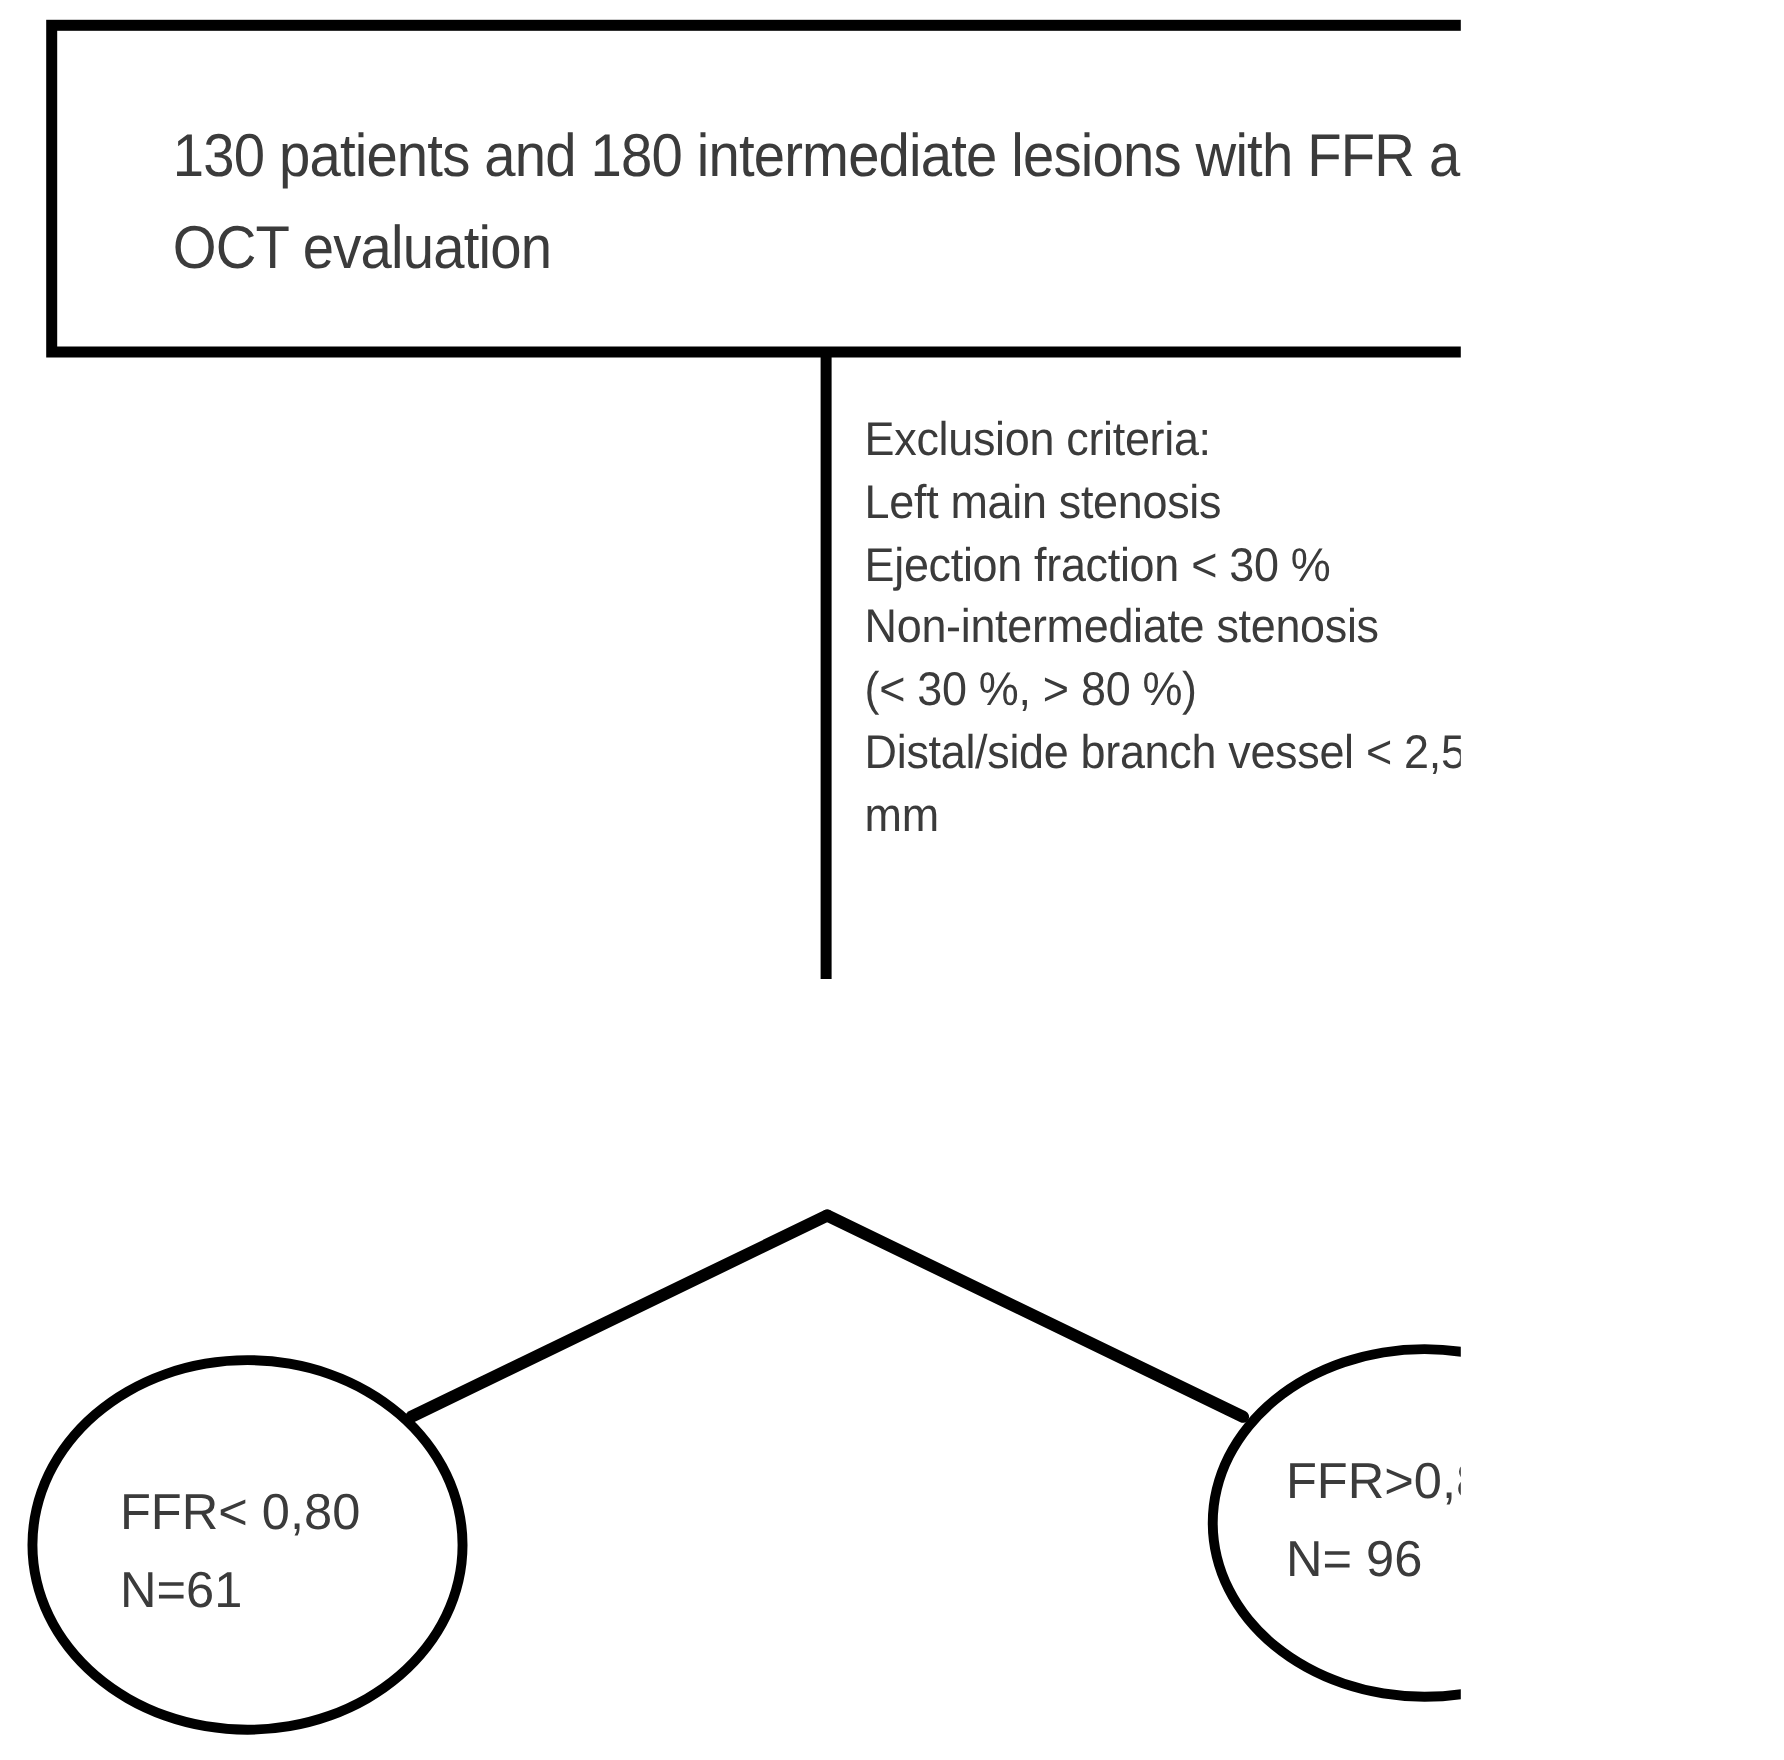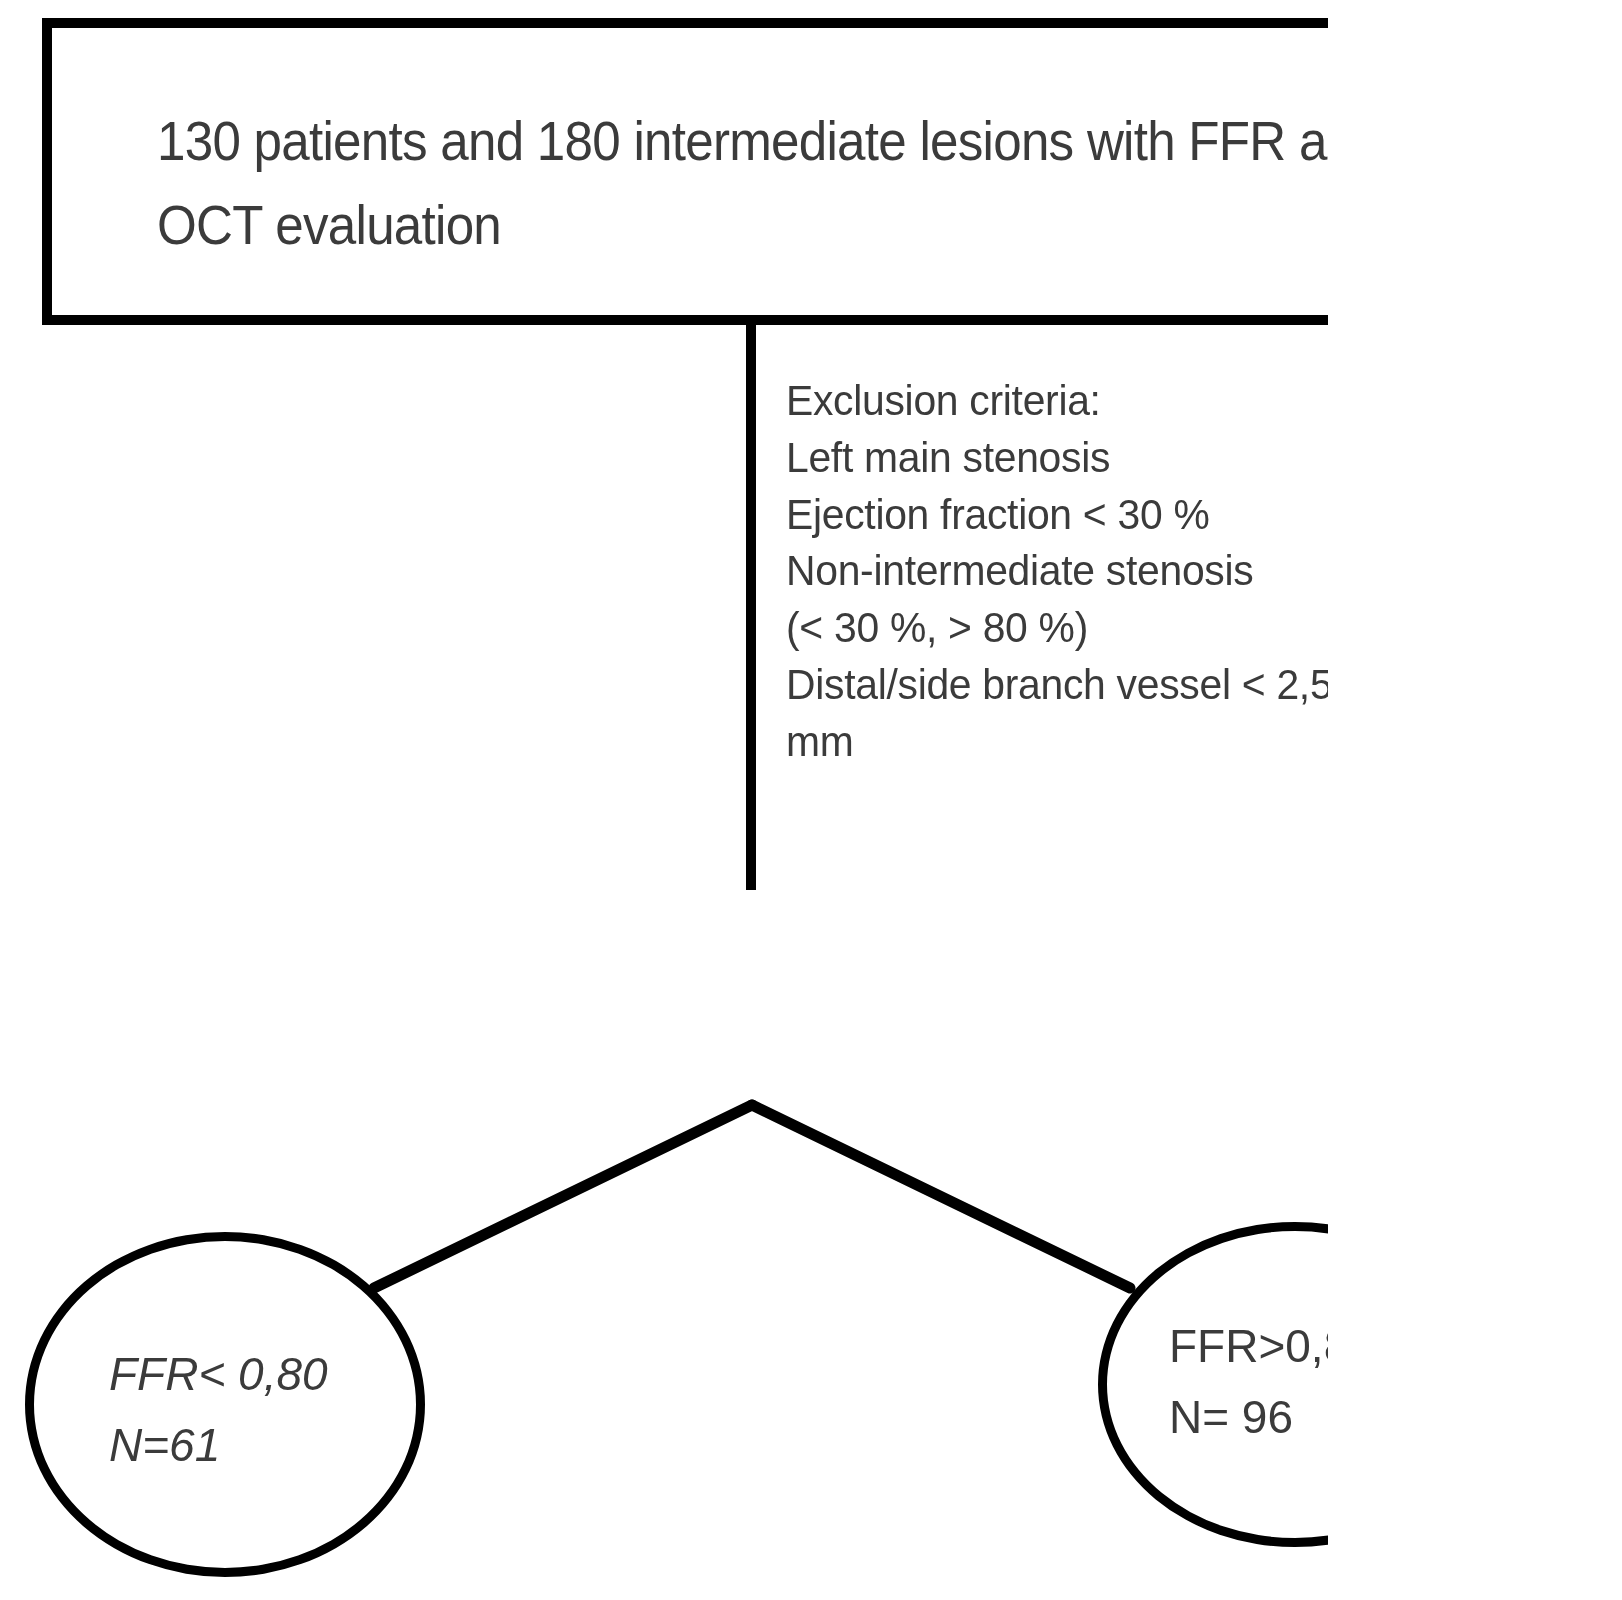--- a/index.html
+++ b/index.html
@@ -131,21 +131,20 @@
     position: absolute;
     font-size: 46px;
     line-height: 1.55;
     letter-spacing: 0px;
     white-space: pre-line;
   }
   #ellipse-left .ellipse-label {
     left: 75px;
     top: 98px;
     width: 300px;
-    font-style: italic;
   }
   #ellipse-right .ellipse-label {
     left: 62px;
     top: 80px;
     width: 310px;
   }
 </style>
 </head>
 <body>
 

